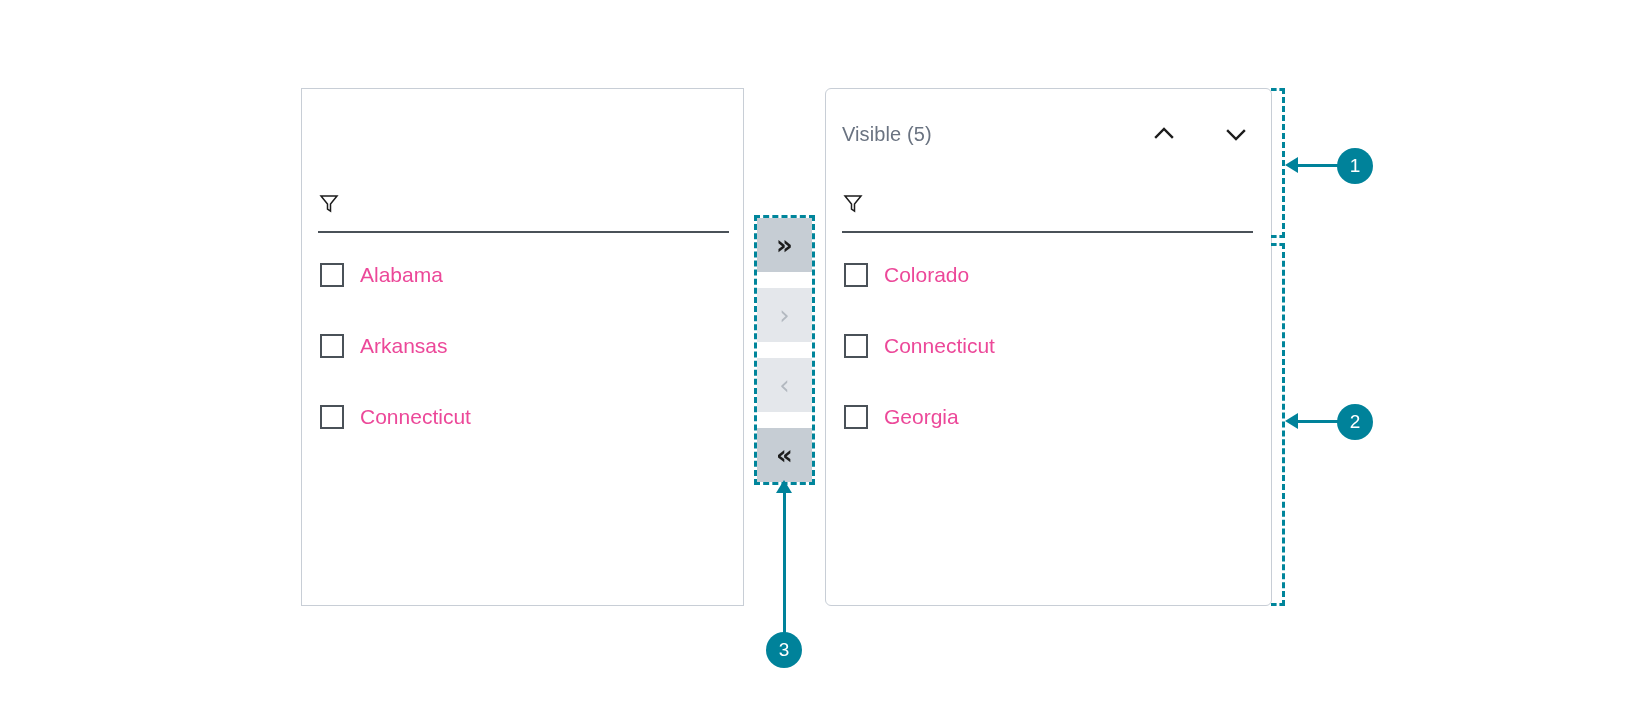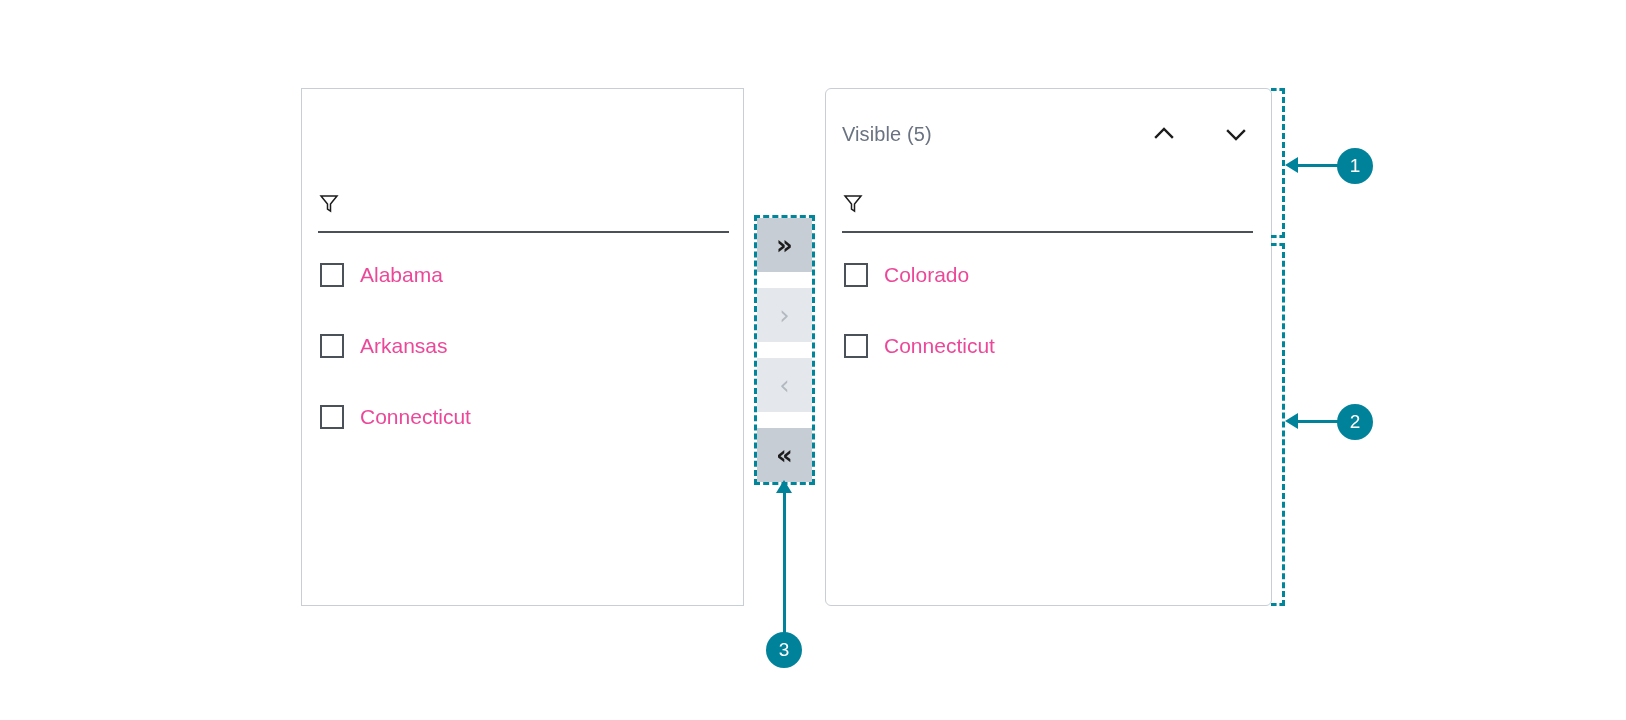--- a/index.html
+++ b/index.html
@@ -322,20 +322,24 @@
 
   <div class="list">
     <div class="list-item">
       <span class="cb"></span>
       <span class="item-label">Colorado</span>
     </div>
     <div class="list-item">
       <span class="cb"></span>
       <span class="item-label">Connecticut</span>
     </div>
+    <div class="list-item">
+      <span class="cb"></span>
+      <span class="item-label">Georgia</span>
+    </div>
   </div>
 </div>
 
 <div class="dash-region" id="region-1"></div>
 <div class="dash-region" id="region-2"></div>
 
 <div class="leader leader-h" id="leader-1"></div>
 <div class="arrow arrow-left" id="arrow-1"></div>
 <div class="badge" id="badge-1">1</div>
 

